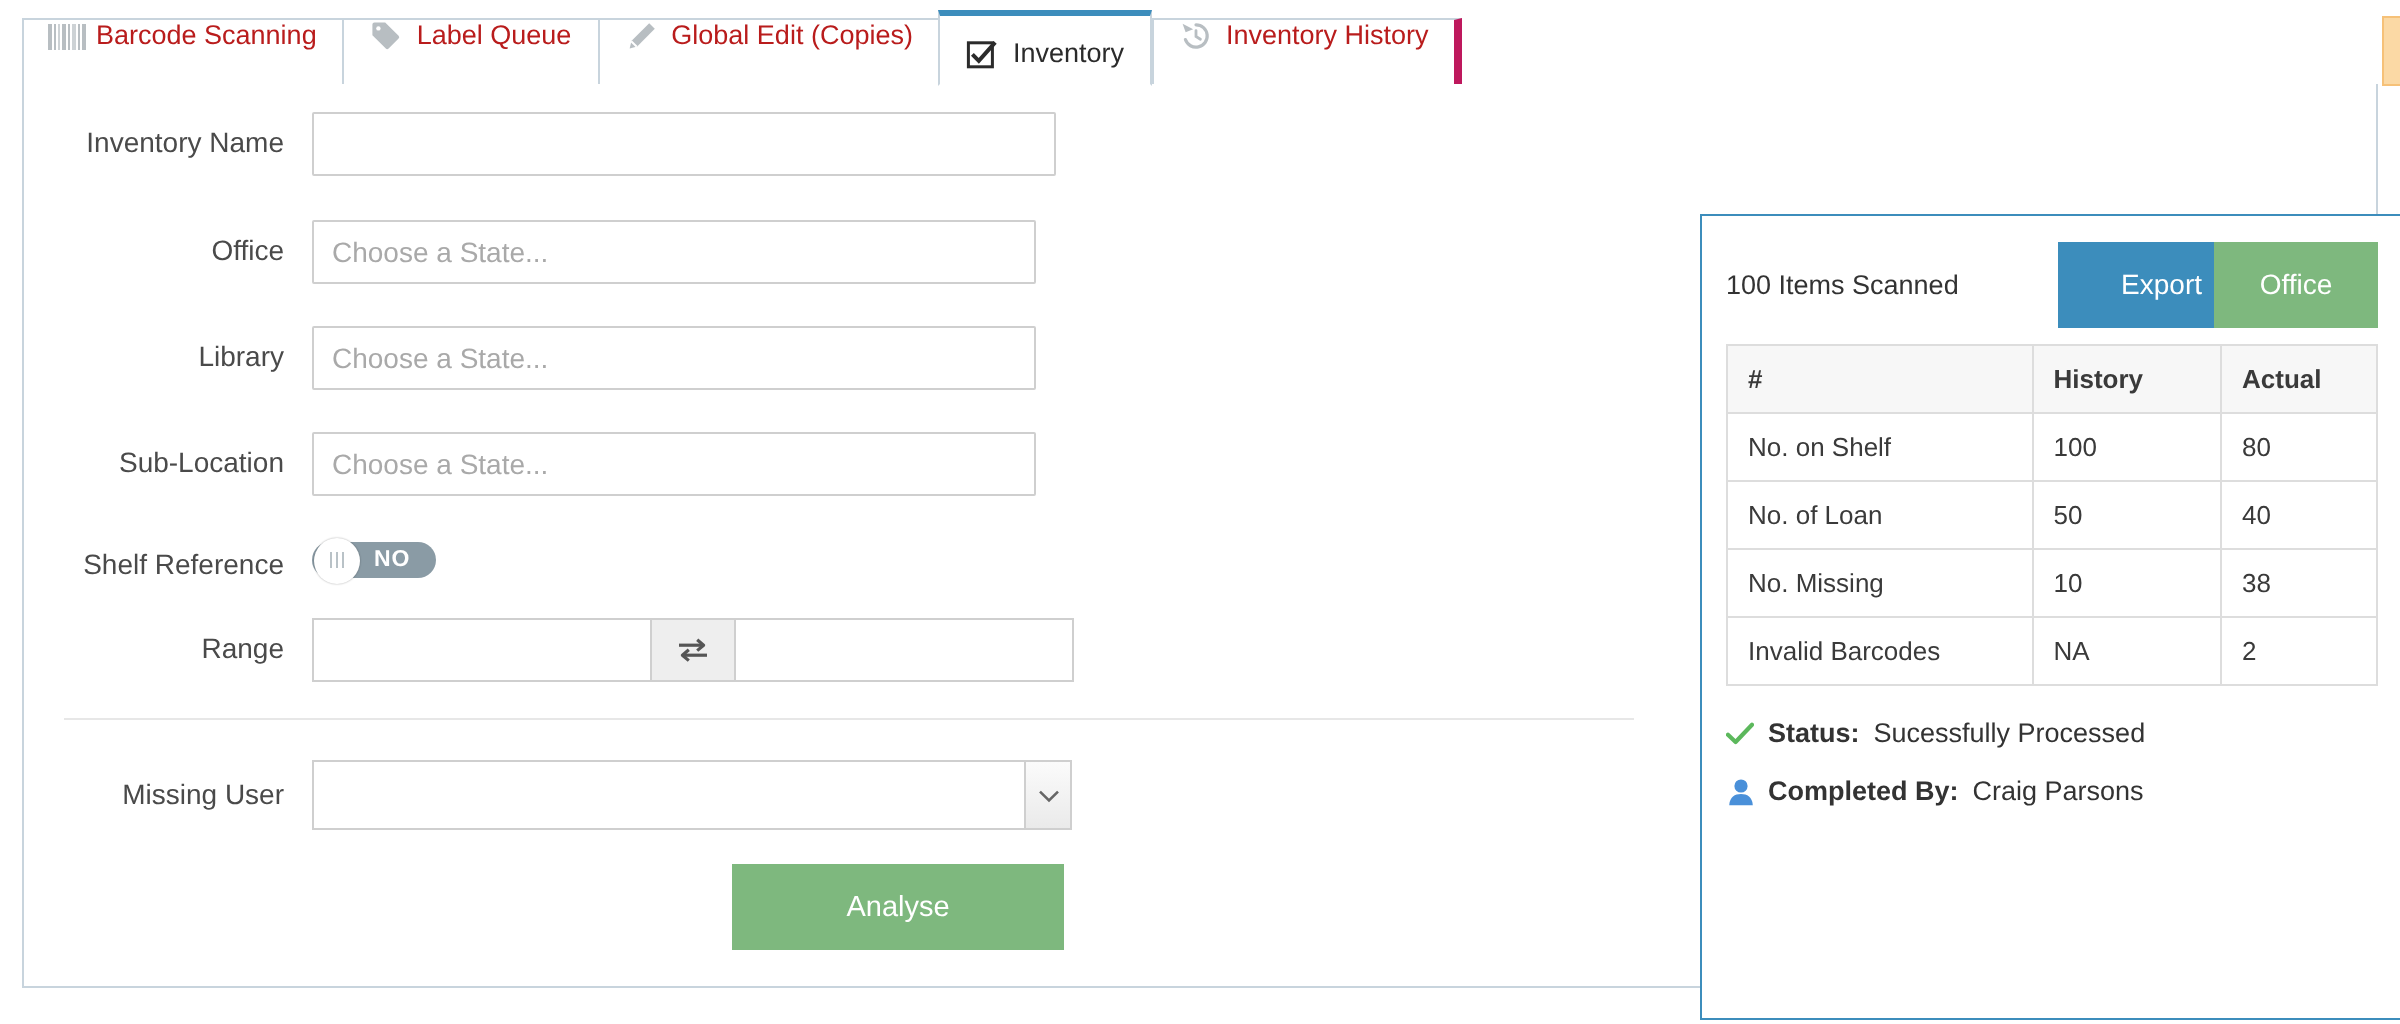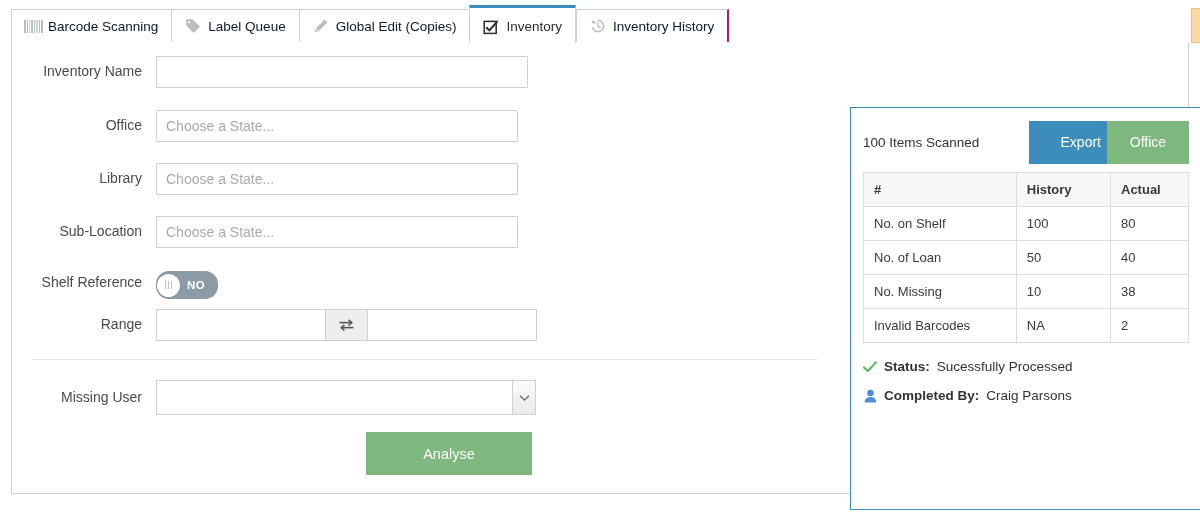--- a/index.html
+++ b/index.html
@@ -19,32 +19,32 @@
     width: 9px; height: 35px;
     background: #fbd9a5; border: 1px solid #f6c178; border-right: none;
   }
 
   
   .tabs {
     position: absolute; left: 11px; top: 9px;
     height: 34px; display: flex; align-items: stretch;
   }
   .tab {
-    display: flex; align-items: center; gap: 7px;
+    display: flex; align-items: flex-start; gap: 7px;
     padding: 0 13px;
     border: 1px solid #c8d4dd;
     border-right: none;
     background: #fff;
-    color: #0f172a;
+    color: #b91c1c;
     font-size: 13.5px;
     white-space: nowrap;
     cursor: pointer;
     position: relative;
   }
-  .tab:last-child { border-right: 2px solid #be185d; }
+  .tab:last-child { border-right: 4px solid #be185d; }
   .tab.active {
     color: #2b2b2b;
     border-top: 3px solid #3c8dbc;
     border-left: 1px solid #c8d4dd;
     border-right: 1px solid #c8d4dd;
     border-bottom: 1px solid #fff;
     z-index: 3;
     margin-top: -4px;
     padding-top: 3px;
     height: 38px;
@@ -78,21 +78,21 @@
     border: 1px solid #cfcfcf; background: #fff;
     height: 32px; font-size: 14px; color: #444;
     padding: 4px 9px; outline: none;
     font-family: "Liberation Sans", sans-serif;
     border-radius: 1px;
   }
   .fctl input.txt::placeholder { color: #a9a9a9; }
 
   
   .toggle {
-    width: 62px; height: 28px; border-radius: 13px; background: #8a9ba5;
+    width: 62px; height: 18px; border-radius: 13px; background: #8a9ba5;
     display: flex; align-items: center; position: relative; cursor: pointer;
   }
   .toggle .knob {
     width: 23px; height: 23px; border-radius: 50%; background: #fff;
     margin-left: 1px; display:flex; align-items:center; justify-content:center; gap:1.5px;
     box-shadow: 0 0 1px rgba(0,0,0,.35);
   }
   .toggle .knob i { display:block; width:1.5px; height:8px; background:#b9c2c7; }
   .toggle .tlabel {
     color:#fff; font-size:11.5px; font-weight:bold; letter-spacing:.4px;

